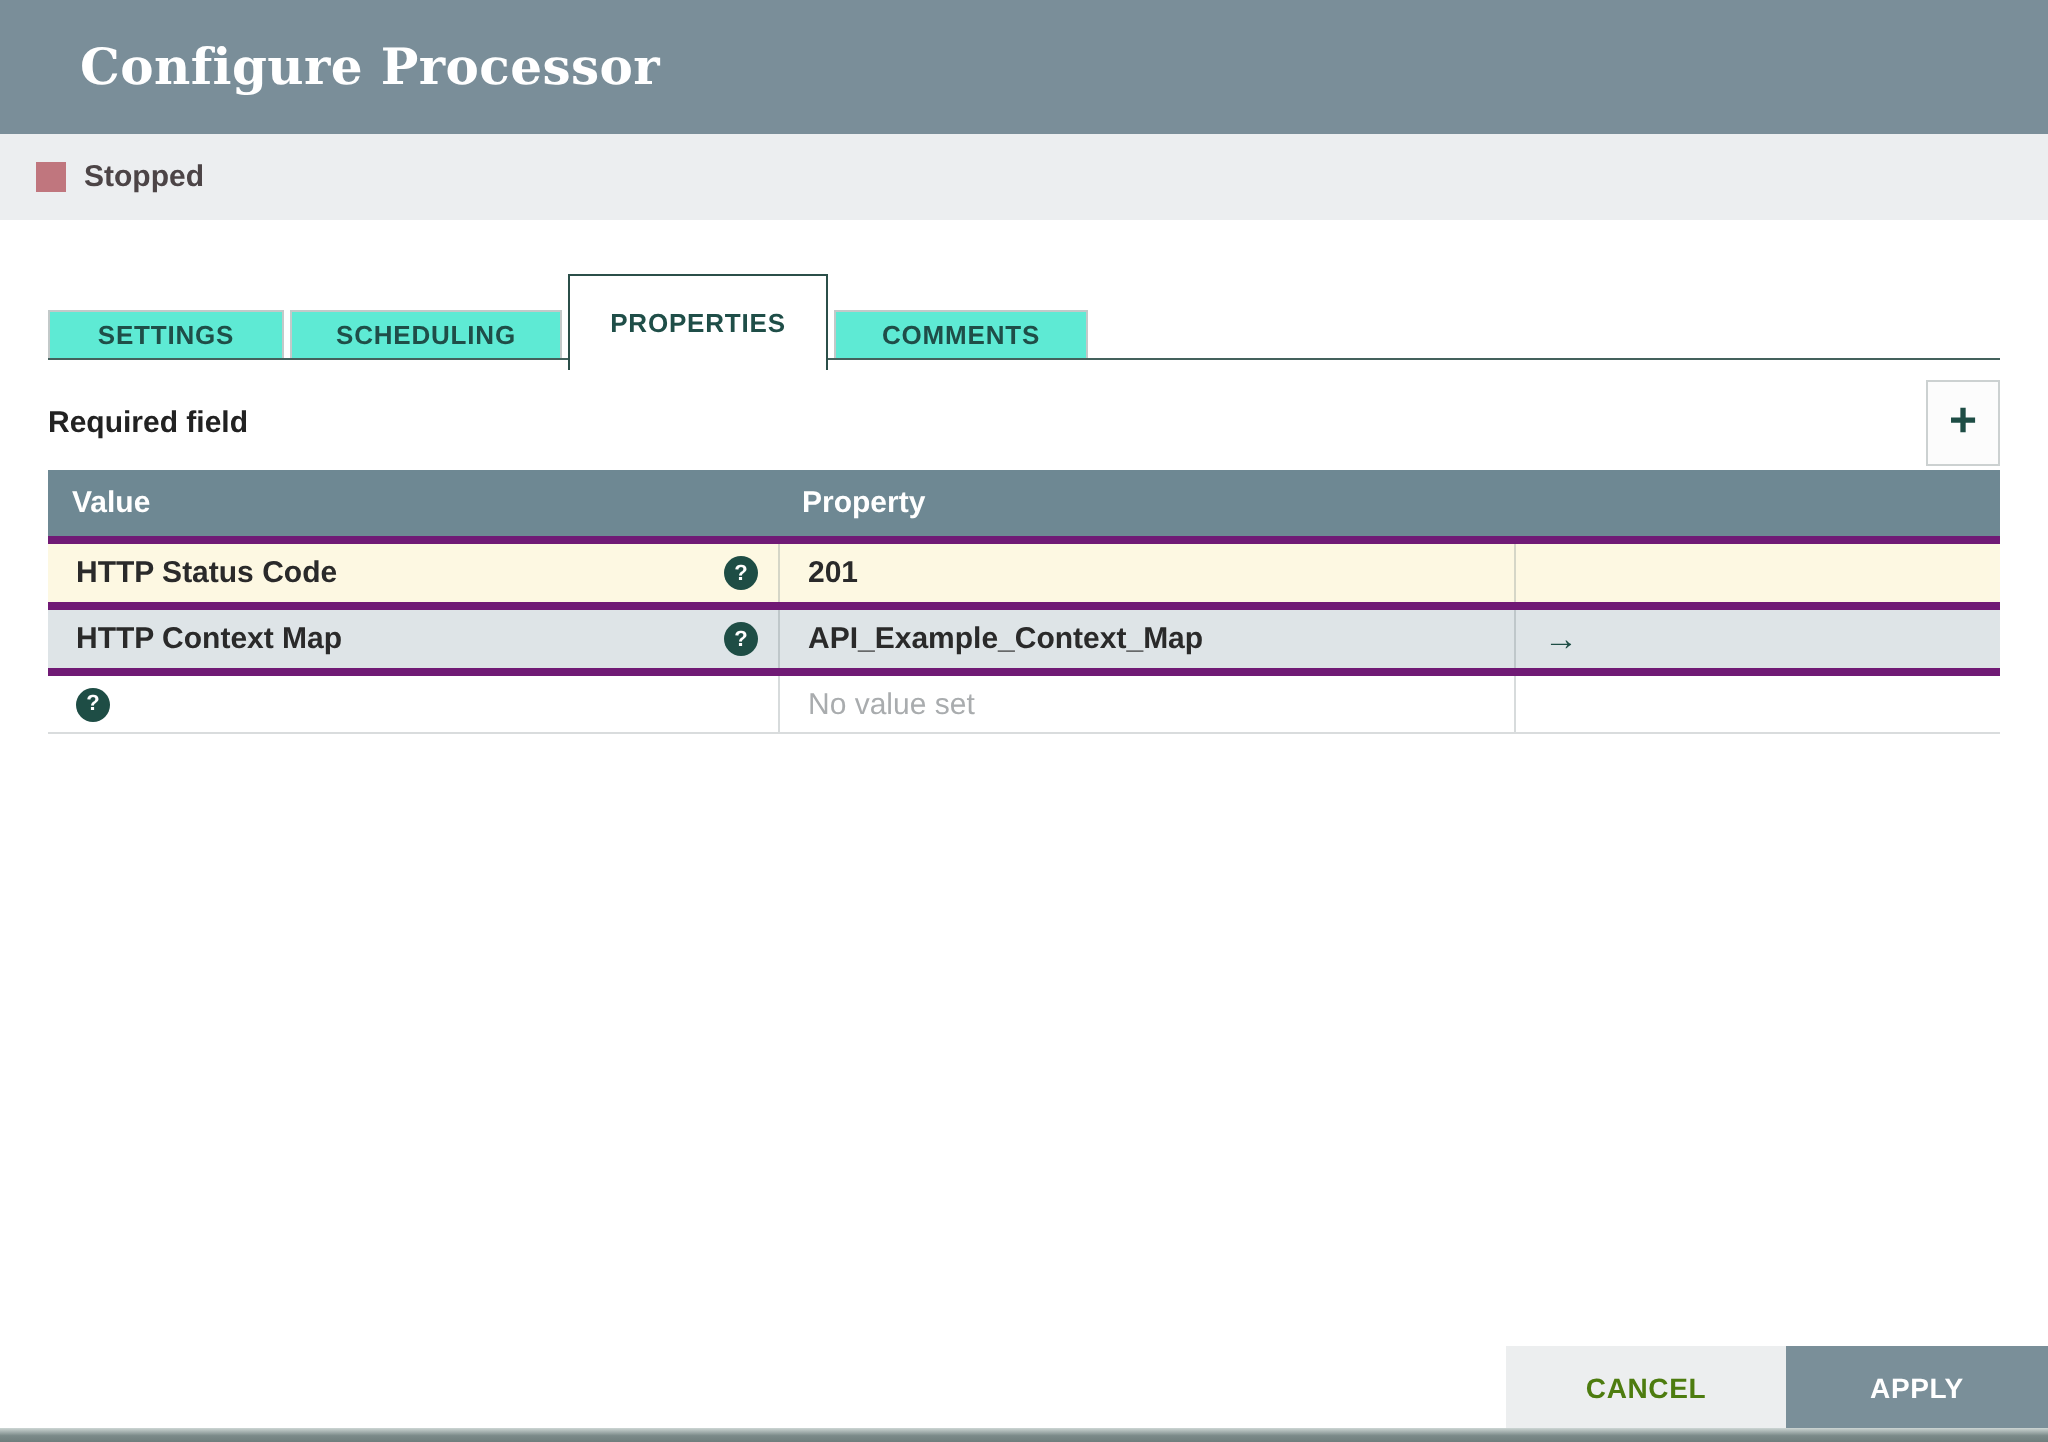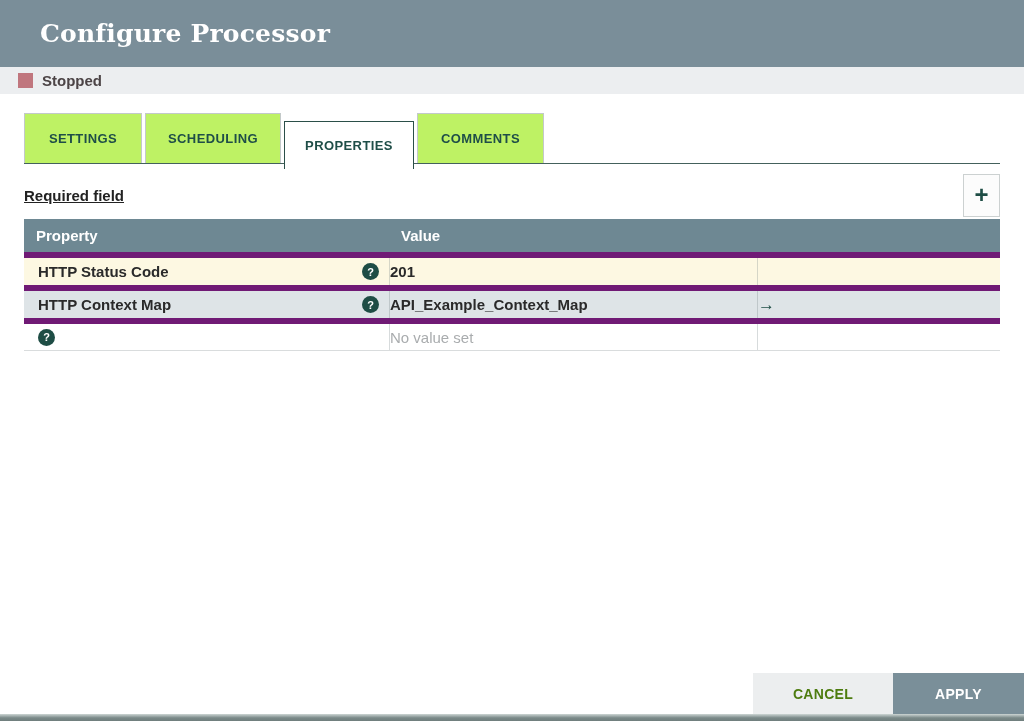--- a/index.html
+++ b/index.html
@@ -16,87 +16,87 @@
     height:67px; background:#7a8e99;
     display:flex; align-items:center; padding-left:40px;
   }
   .title {
     font-family:"DejaVu Serif", serif;
     font-weight:bold; font-size:25px; color:#ffffff; letter-spacing:0.2px;
   }
 
   
   .status-bar {
-    height:27px; background:#eceef0;
+    height:43px; background:#eceef0;
     display:flex; align-items:center; padding-left:18px; gap:9px;
   }
   .status-swatch { width:15px; height:15px; background:#c0767e; flex:none; }
   .status-label { font-size:15px; font-weight:bold; color:#4c4446; }
 
   
   .content { padding:0 24px; }
 
   
   .tabs {
     margin-top:21px; display:flex; align-items:flex-end; gap:3px;
     border-bottom:1px solid #44615c; height:49px;
   }
   .tab {
-    height:50px; background:#bef264;
+    height:24px; background:#5eead4;
     border:1px solid #c3c9c9; border-bottom:none;
     display:flex; align-items:center; justify-content:center;
     font-size:13px; font-weight:bold; letter-spacing:0.4px; color:#1f4e48;
     cursor:pointer; flex:none;
   }
   .tab:nth-child(1){ width:118px; }
   .tab:nth-child(2){ width:136px; }
   .tab:nth-child(3){ width:130px; }
   .tab:nth-child(4){ width:127px; }
   .tab.active {
     background:#ffffff; border:1px solid #2b4f49; border-bottom:none;
     height:48px; margin-bottom:-6px; position:relative;justify-content:center;
   }
 
   
   .required-row {
     display:flex; justify-content:space-between; align-items:center;
     margin-top:9px; height:44px;
   }
-  .required-label { font-size:15px; font-weight:bold; color:#222;text-decoration:underline; }
+  .required-label { font-size:15px; font-weight:bold; color:#222; }
   .add-button {
     width:37px; height:43px; border:1px solid #ccd1d1; background:#fcfcfc;
     color:#1e4d45; font-size:24px; font-weight:bold; line-height:1;
     display:flex; align-items:center; justify-content:center; cursor:pointer;
   }
 
   
   .ptable { margin-top:2px; width:976px; }
   .ptable-header {
     display:grid; grid-template-columns:365px 368px 243px;
     height:33px; background:#6e8893; color:#fff;
     font-weight:bold; font-size:15px; align-items:center;
   }
   .ptable-header .hcell { padding-left:12px; }
   .prow {
     display:grid; grid-template-columns:365px 368px 243px;
-    height:33px; align-items:stretch; border-top:6px solid #701a75;
+    height:33px; align-items:stretch; border-top:4px solid #701a75;
     font-size:15px; color:#2a2a2a; cursor:pointer;
   }
   .row-modified { background:#fdf8e2; }
   .row-selected { background:#dee4e7; }
   .row-unset    { background:#ffffff; border-bottom:1px solid #d9dcdd; }
   .cell-prop {
     display:flex; align-items:center; justify-content:space-between;
     padding:0 10px 0 14px; overflow:hidden;
   }
   .prop-name { white-space:nowrap; overflow:hidden; }
   .prow.bold .prop-name, .prow.bold .cell-value { font-weight:bold; }
   .cell-value, .cell-extra {
     border-left:1px solid rgba(110,125,130,0.28);
-    display:flex; align-items:center; 
+    display:flex; align-items:center; padding-left:14px;
   }
   .row-unset .cell-value { color:#a9acae;text-align:center; }
   .help-icon {
     width:17px; height:17px; border-radius:50%; background:#1e4d45;
     color:#fff; font-size:11px; font-weight:bold;
     display:flex; align-items:center; justify-content:center; flex:none;
   }
   .goto-arrow { color:#1e4d45; font-weight:bold; font-size:17px; }
 
   
@@ -148,22 +148,22 @@
     <div class="required-row">
       <span class="required-label">Required field</span>
       <button class="add-button">
         <span>+</span>
       </button>
     </div>
 
     <div class="ptable">
 
       <div class="ptable-header">
+        <div class="hcell">Value</div>
         <div class="hcell">Property</div>
-        <div class="hcell">Value</div>
         <div class="hcell"></div>
       </div>
 
       <div class="prow bold row-modified">
         <div class="cell-prop">
           <span class="prop-name">HTTP Status Code</span>
           <span class="help-icon">?</span>
         </div>
         <div class="cell-value">201</div>
         <div class="cell-extra"></div>

